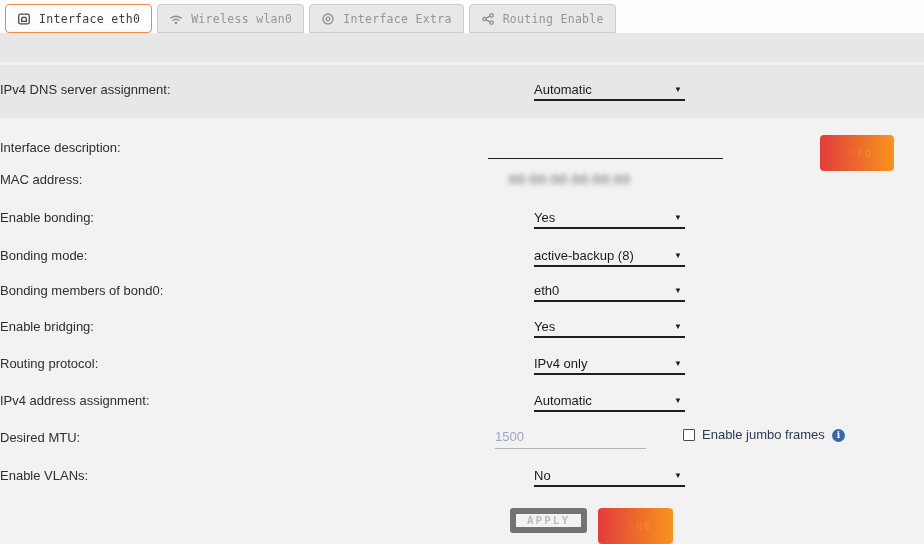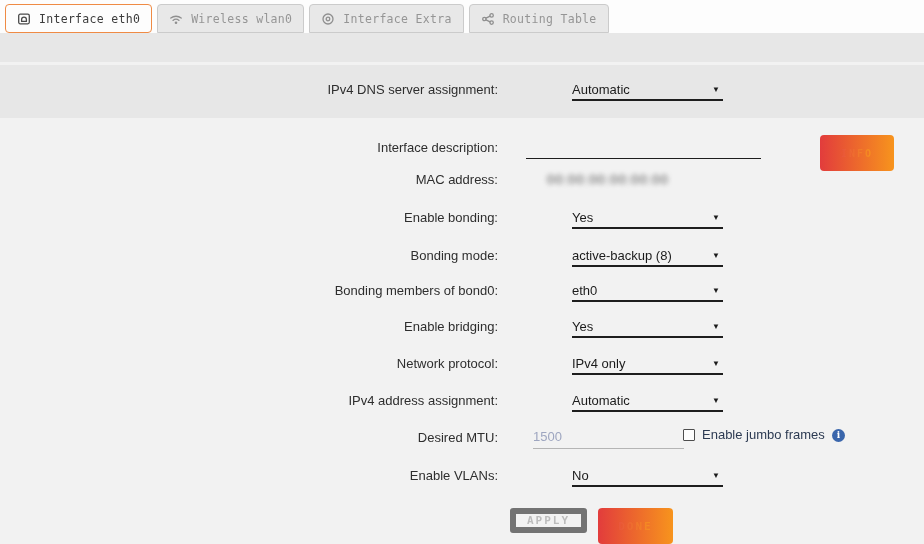--- a/index.html
+++ b/index.html
@@ -22,21 +22,21 @@
     font-family:"DejaVu Sans Mono",monospace;font-size:11.5px;letter-spacing:.3px;
     background:#e8e8e8;border:1px solid #cbcbcb;color:#959595;
   }
   .tab.active{background:#fdfdfd;border:1px solid #ef8b45;border-radius:4px;color:#3c3c3c;}
   .tab svg{display:block;}
   .tab .stroke{fill:none;stroke:#8f8f8f;stroke-width:1.3;stroke-linecap:round;stroke-linejoin:round;}
   .tab .fill{fill:#8f8f8f;}
   .tab.active .stroke{stroke:#4a4a4a;}
   
   .row{position:absolute;left:0;display:flex;align-items:flex-start;}
-  .lbl{display:inline-block;width:460px;text-align:right;line-height:20px;color:#2e2e2e;margin-left:38px;}
+  .lbl{display:inline-block;width:460px;line-height:20px;color:#2e2e2e;}
   .select{
     box-sizing:border-box;width:151px;margin-left:74px;height:21px;
     display:flex;justify-content:space-between;align-items:center;
     border-bottom:2px solid #1e1e1e;color:#1b1b1b;cursor:pointer;line-height:18px;
   }
   .select .arrow{font-size:8px;color:#1b1b1b;padding-right:3px;}
   .textline{
     box-sizing:border-box;width:235px;margin-left:28px;height:21px;
     border:none;border-bottom:1px solid #1e1e1e;background:transparent;outline:none;
     font-family:"Liberation Sans",sans-serif;font-size:13px;color:#1b1b1b;
@@ -118,21 +118,21 @@
   <div class="tab">
     <span>
       <svg width="14" height="14" viewBox="0 0 14 14">
         <circle class="stroke" cx="10.6" cy="3.4" r="1.7"></circle>
         <circle class="stroke" cx="3.4" cy="7" r="1.7"></circle>
         <circle class="stroke" cx="10.6" cy="10.6" r="1.7"></circle>
         <line class="stroke" x1="5" y1="6.2" x2="9.1" y2="4.2"></line>
         <line class="stroke" x1="5" y1="7.8" x2="9.1" y2="9.8"></line>
       </svg>
     </span>
-    <span>Routing Table</span>
+    <span>Routing Enable</span>
   </div>
 </div>
 
 <div class="row" style="top:80px">
   <span class="lbl">IPv4 DNS server assignment:</span>
   <div class="select">
     <span>Automatic</span>
     <span class="arrow">▼</span>
   </div>
 </div>
@@ -178,21 +178,21 @@
 
 <div class="row" style="top:317px">
   <span class="lbl">Enable bridging:</span>
   <div class="select">
     <span>Yes</span>
     <span class="arrow">▼</span>
   </div>
 </div>
 
 <div class="row" style="top:354px">
-  <span class="lbl">Network protocol:</span>
+  <span class="lbl">Routing protocol:</span>
   <div class="select">
     <span>IPv4 only</span>
     <span class="arrow">▼</span>
   </div>
 </div>
 
 <div class="row" style="top:391px">
   <span class="lbl">IPv4 address assignment:</span>
   <div class="select">
     <span>Automatic</span>

